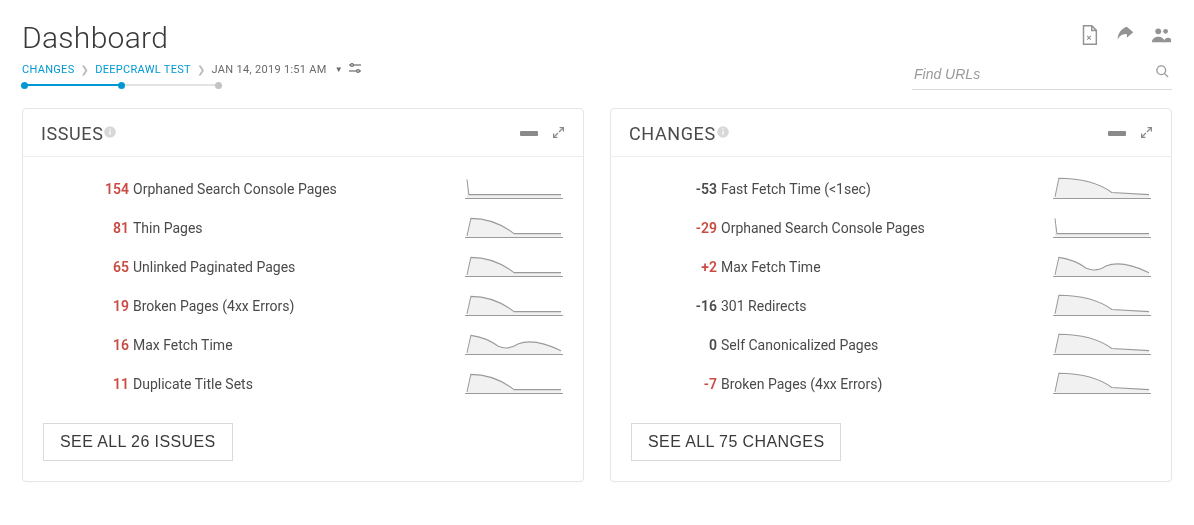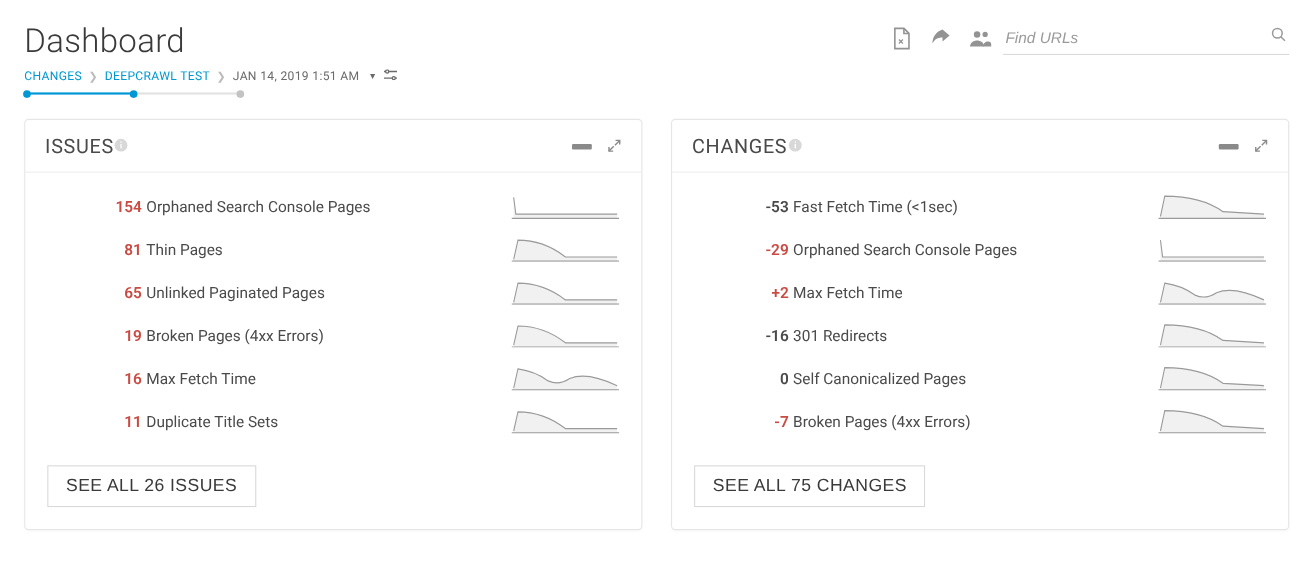--- a/index.html
+++ b/index.html
@@ -8,21 +8,21 @@
     background: #ffffff;
     color: #333;
     width: 1194px;
     height: 525px;
     overflow: hidden;
     padding: 20px 22px;
   }
   .header-row {
     display: flex;
     justify-content: space-between;
-    align-items: flex-start;
+    align-items: flex-end;
   }
   .header-left { flex: 1; }
   .page-title {
     font-size: 30px;
     font-weight: 300;
     color: #3a3a3a;
     letter-spacing: 0.3px;
     margin-bottom: 8px;
   }
   .breadcrumb {
@@ -56,21 +56,21 @@
     width: 7px; height: 7px; border-radius: 50%;
     background: #c3c3c3;
     position: relative;
     top: 0;
     margin: 0 -1px;
     z-index: 2;
   }
   .pg-dot.active { background: #0098d4; }
   .header-right {
     display: flex;
-    flex-direction: row;
+    flex-direction: column;
     align-items: flex-end;
     gap: 10px;
   }
   .action-icons {
     display: flex;
     gap: 14px;
     color: #939393;
   }
   .action-icons svg { width: 22px; height: 22px; cursor: pointer; }
   .search-row {

